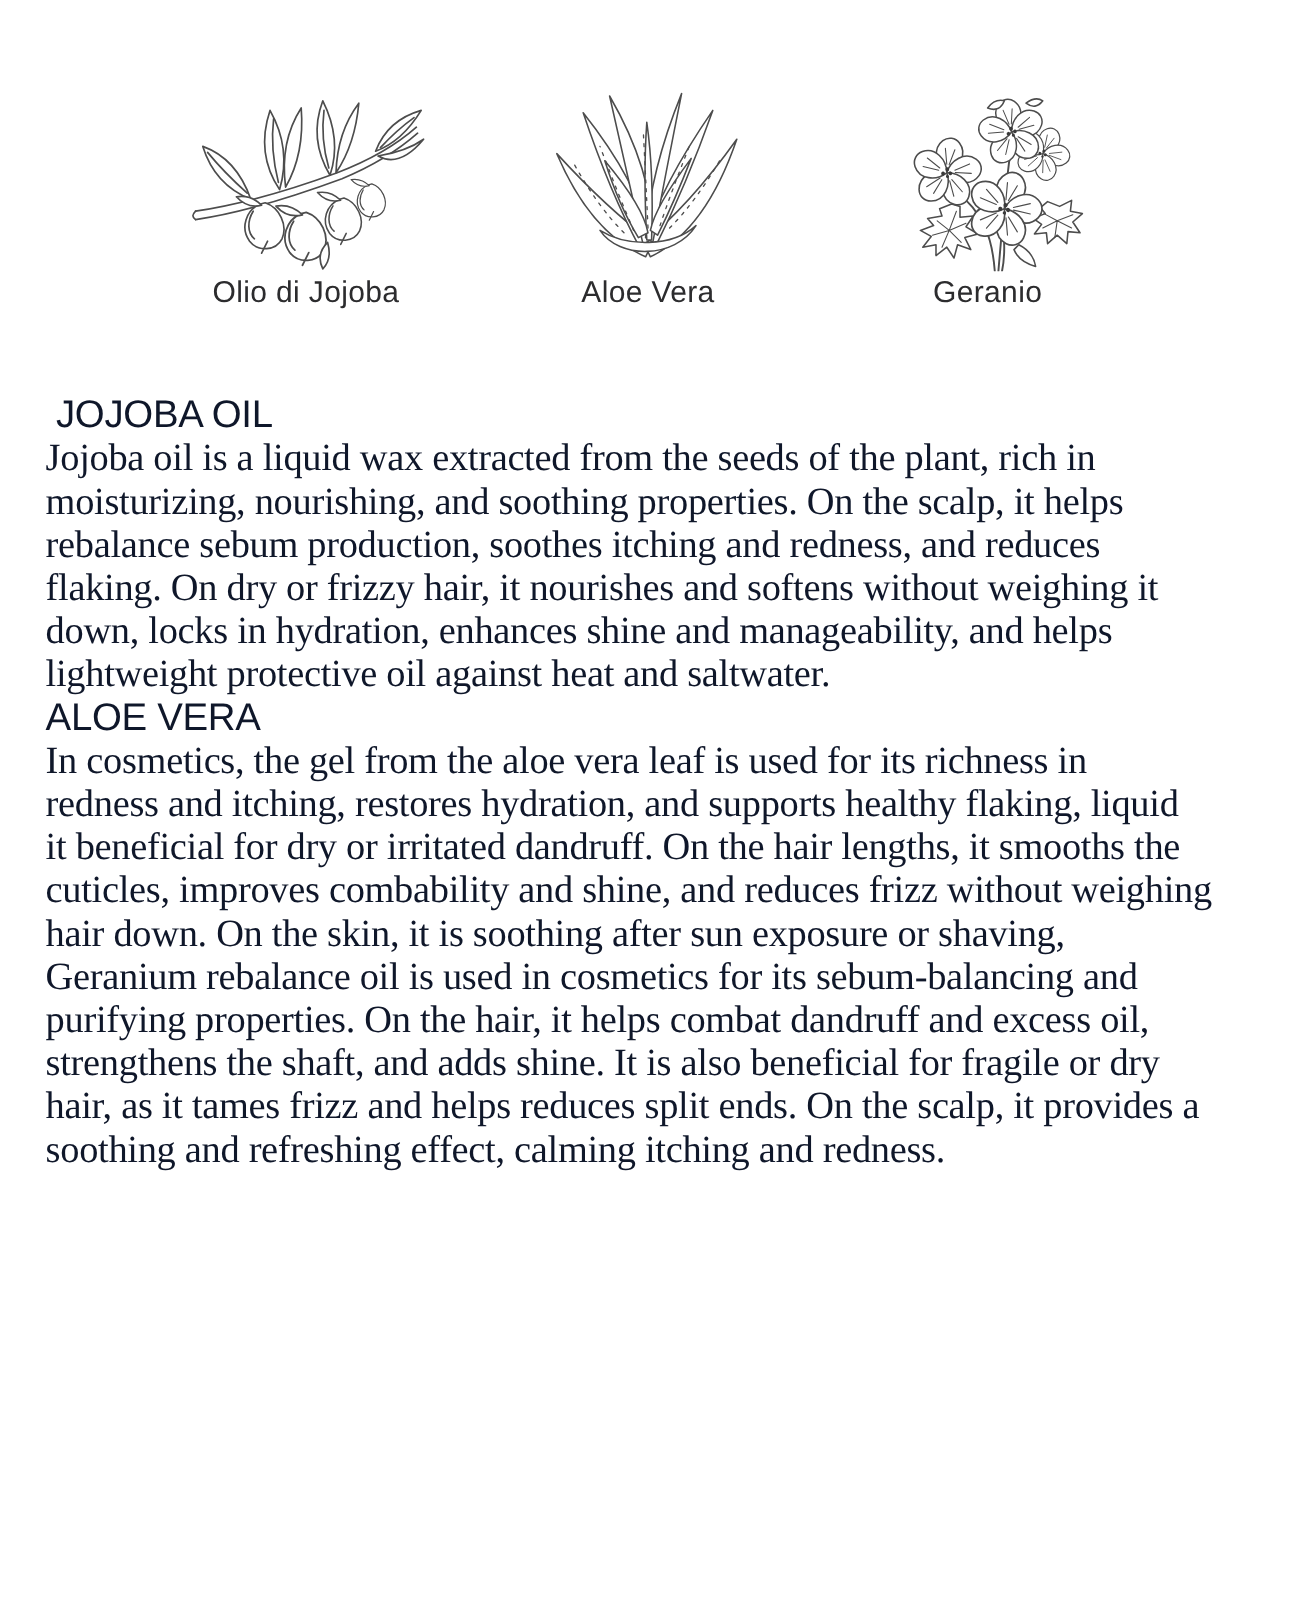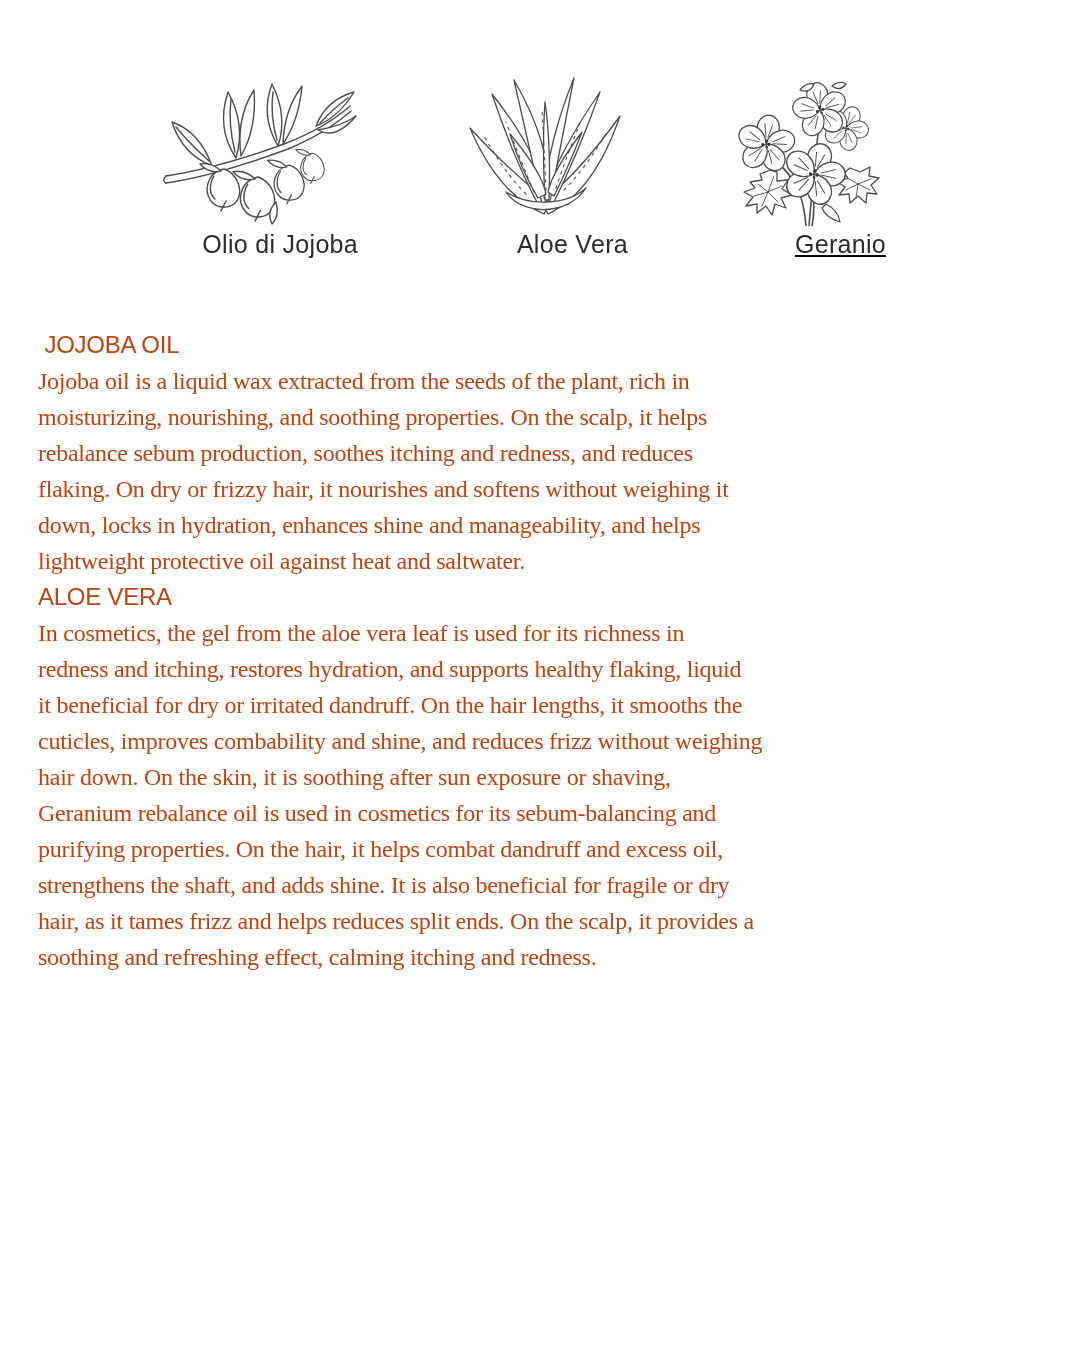--- a/index.html
+++ b/index.html
@@ -6,37 +6,37 @@
   body {
     width: 1080px; height: 1350px;
     font-family: "Liberation Sans", sans-serif;
     position: relative; overflow: hidden;
   }
   .page { position: absolute; inset: 0; background: #ffffff; }
 
   
   .figure {
     position: absolute; top: 74px;
-    display: flex; flex-direction: column; align-items: flex-end;
+    display: flex; flex-direction: column; align-items: center;
   }
   .figure svg { display: block; }
   .fig-label {
     margin-top: 4px;
     font-size: 25px; font-weight: 500; letter-spacing: 0.3px;
     color: #2c2c2e; white-space: nowrap;
   }
   .fig-jojoba   { left: 152px; width: 206px; }
   .fig-aloe     { left: 452px; width: 176px; }
-  .fig-geranium { left: 704px; width: 182px; text-decoration: underline; }
+  .fig-geranium { left: 732px; width: 182px; }
 
   
   .text-block {
     position: absolute; left: 38px; top: 327px; width: 1010px;
-    font-size: 24px; line-height: 36px; letter-spacing: -0.25px;
-    color: #c2410c;
+    font-size: 32px; line-height: 36px; letter-spacing: -0.25px;
+    color: #0f172a;
   }
   .sec-heading { white-space: pre-wrap; }
   .body-line   { white-space: nowrap; font-family: Liberation Serif, serif; }
 </style>
 </head>
 <body>
 
 <div class="page">
 
   <div class="figure fig-jojoba">

